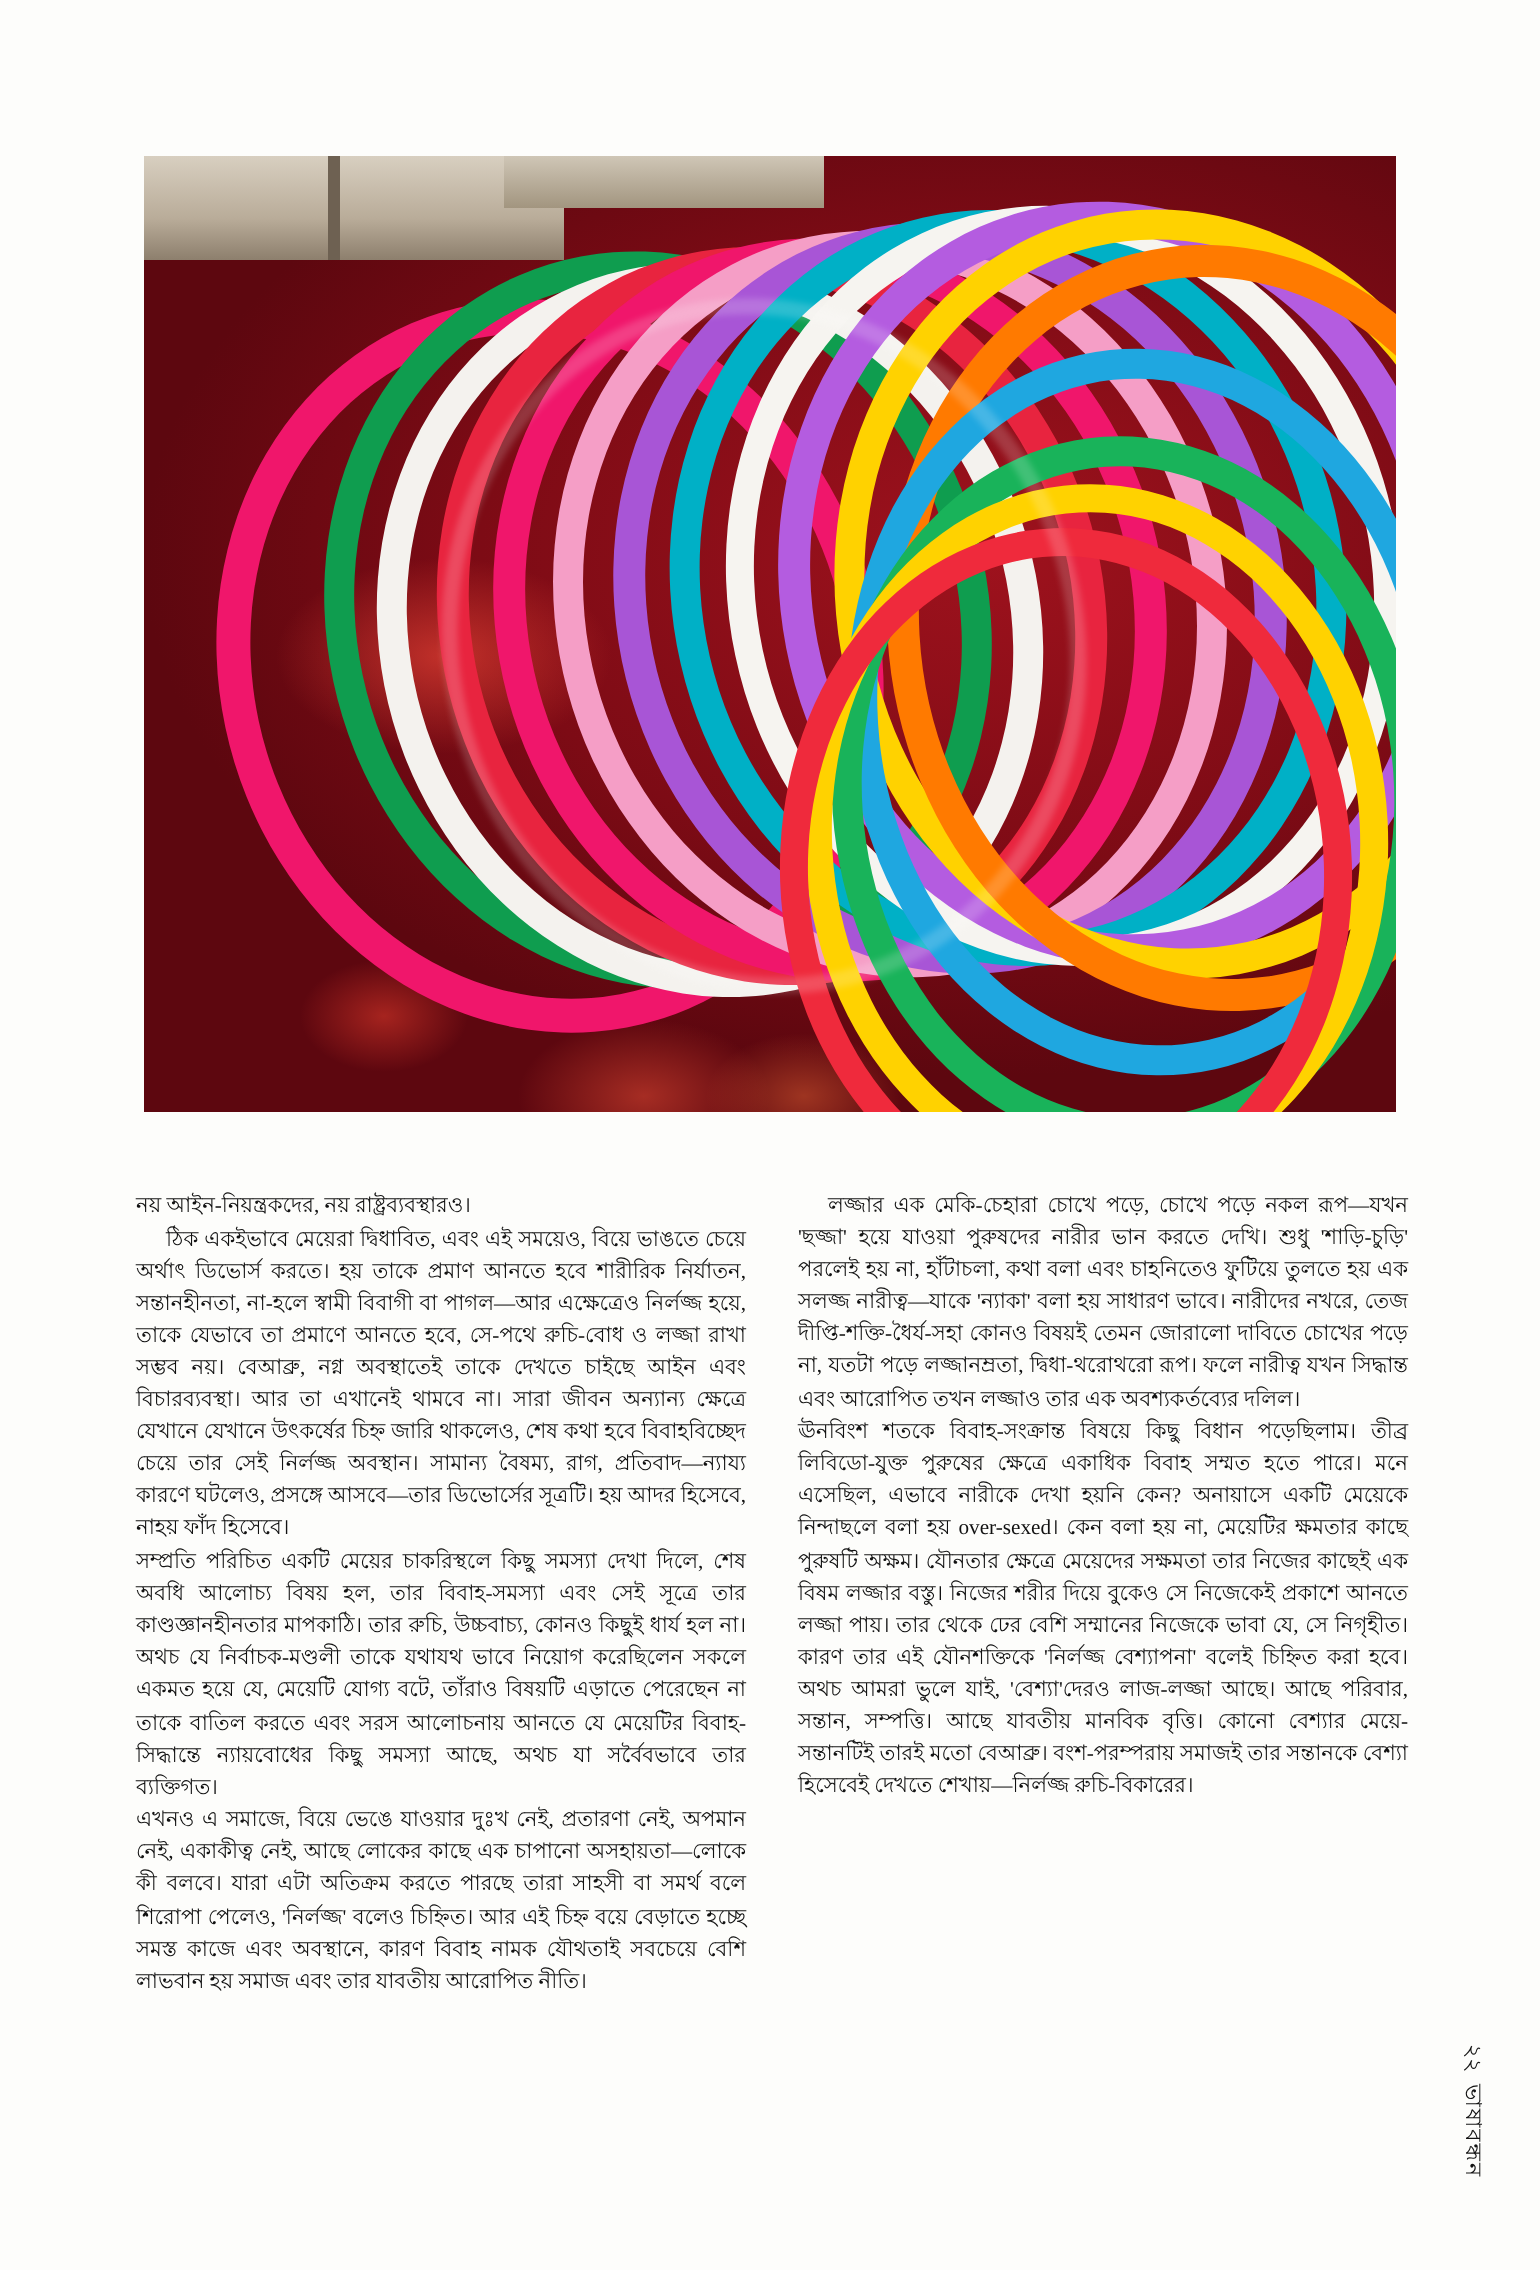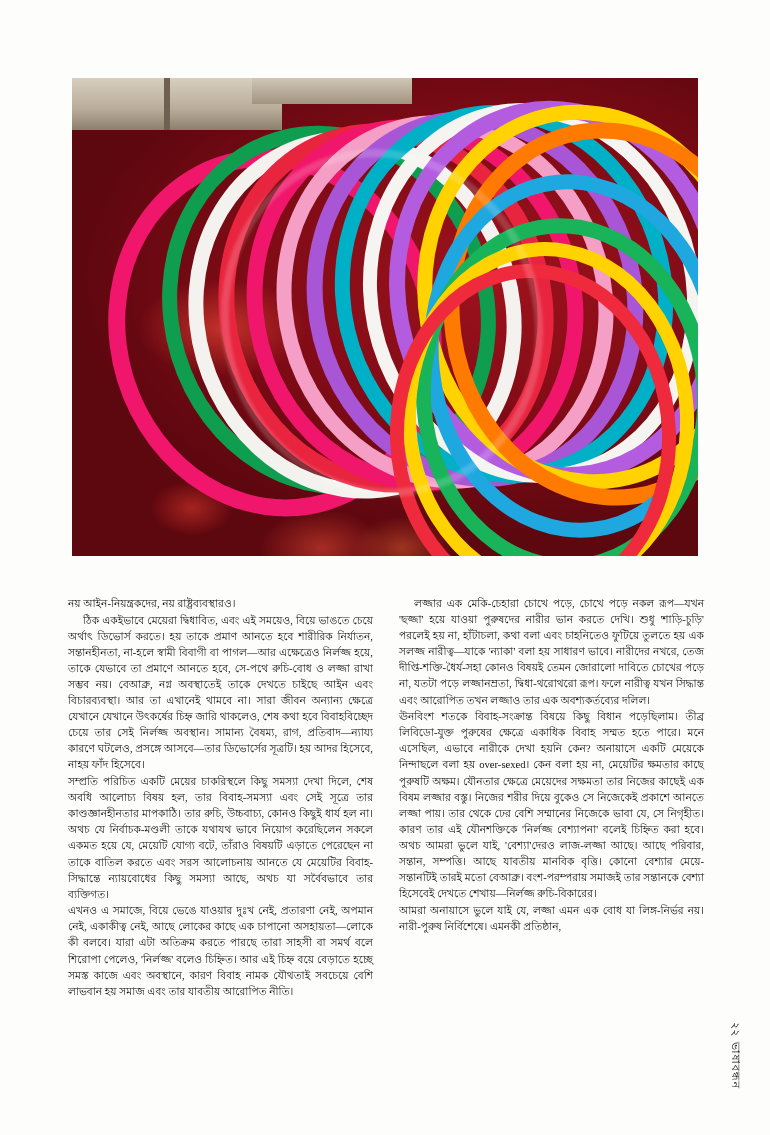--- a/index.html
+++ b/index.html
@@ -158,21 +158,20 @@
   <div class="columns">
     <div class="col">
       <p>নয় আইন-নিয়ন্ত্রকদের, নয় রাষ্ট্রব্যবস্থারও।</p>
       <p class="ind">ঠিক একইভাবে মেয়েরা দ্বিধাবিত, এবং এই সময়েও, বিয়ে ভাঙতে চেয়ে অর্থাৎ ডিভোর্স করতে। হয় তাকে প্রমাণ আনতে হবে শারীরিক নির্যাতন, সন্তানহীনতা, না-হলে স্বামী বিবাগী বা পাগল—আর এক্ষেত্রেও নির্লজ্জ হয়ে, তাকে যেভাবে তা প্রমাণে আনতে হবে, সে-পথে রুচি-বোধ ও লজ্জা রাখা সম্ভব নয়। বেআব্রু, নগ্ন অবস্থাতেই তাকে দেখতে চাইছে আইন এবং বিচারব্যবস্থা। আর তা এখানেই থামবে না। সারা জীবন অন্যান্য ক্ষেত্রে যেখানে যেখানে উৎকর্ষের চিহ্ন জারি থাকলেও, শেষ কথা হবে বিবাহবিচ্ছেদ চেয়ে তার সেই নির্লজ্জ অবস্থান। সামান্য বৈষম্য, রাগ, প্রতিবাদ—ন্যায্য কারণে ঘটলেও, প্রসঙ্গে আসবে—তার ডিভোর্সের সূত্রটি। হয় আদর হিসেবে, নাহয় ফাঁদ হিসেবে।</p>
       <p>সম্প্রতি পরিচিত একটি মেয়ের চাকরিস্থলে কিছু সমস্যা দেখা দিলে, শেষ অবধি আলোচ্য বিষয় হল, তার বিবাহ-সমস্যা এবং সেই সূত্রে তার কাণ্ডজ্ঞানহীনতার মাপকাঠি। তার রুচি, উচ্চবাচ্য, কোনও কিছুই ধার্য হল না। অথচ যে নির্বাচক-মণ্ডলী তাকে যথাযথ ভাবে নিয়োগ করেছিলেন সকলে একমত হয়ে যে, মেয়েটি যোগ্য বটে, তাঁরাও বিষয়টি এড়াতে পেরেছেন না তাকে বাতিল করতে এবং সরস আলোচনায় আনতে যে মেয়েটির বিবাহ-সিদ্ধান্তে ন্যায়বোধের কিছু সমস্যা আছে, অথচ যা সর্বৈবভাবে তার ব্যক্তিগত।</p>
       <p>এখনও এ সমাজে, বিয়ে ভেঙে যাওয়ার দুঃখ নেই, প্রতারণা নেই, অপমান নেই, একাকীত্ব নেই, আছে লোকের কাছে এক চাপানো অসহায়তা—লোকে কী বলবে। যারা এটা অতিক্রম করতে পারছে তারা সাহসী বা সমর্থ বলে শিরোপা পেলেও, 'নির্লজ্জ' বলেও চিহ্নিত। আর এই চিহ্ন বয়ে বেড়াতে হচ্ছে সমস্ত কাজে এবং অবস্থানে, কারণ বিবাহ নামক যৌথতাই সবচেয়ে বেশি লাভবান হয় সমাজ এবং তার যাবতীয় আরোপিত নীতি।</p>
     </div>
     <div class="col">
       <p class="ind">লজ্জার এক মেকি-চেহারা চোখে পড়ে, চোখে পড়ে নকল রূপ—যখন 'ছজ্জা' হয়ে যাওয়া পুরুষদের নারীর ভান করতে দেখি। শুধু 'শাড়ি-চুড়ি' পরলেই হয় না, হাঁটাচলা, কথা বলা এবং চাহনিতেও ফুটিয়ে তুলতে হয় এক সলজ্জ নারীত্ব—যাকে 'ন্যাকা' বলা হয় সাধারণ ভাবে। নারীদের নখরে, তেজ দীপ্তি-শক্তি-ধৈর্য-সহা কোনও বিষয়ই তেমন জোরালো দাবিতে চোখের পড়ে না, যতটা পড়ে লজ্জানম্রতা, দ্বিধা-থরোথরো রূপ। ফলে নারীত্ব যখন সিদ্ধান্ত এবং আরোপিত তখন লজ্জাও তার এক অবশ্যকর্তব্যের দলিল।</p>
       <p>ঊনবিংশ শতকে বিবাহ-সংক্রান্ত বিষয়ে কিছু বিধান পড়েছিলাম। তীব্র লিবিডো-যুক্ত পুরুষের ক্ষেত্রে একাধিক বিবাহ সম্মত হতে পারে। মনে এসেছিল, এভাবে নারীকে দেখা হয়নি কেন? অনায়াসে একটি মেয়েকে নিন্দাছলে বলা হয় over-sexed। কেন বলা হয় না, মেয়েটির ক্ষমতার কাছে পুরুষটি অক্ষম। যৌনতার ক্ষেত্রে মেয়েদের সক্ষমতা তার নিজের কাছেই এক বিষম লজ্জার বস্তু। নিজের শরীর দিয়ে বুকেও সে নিজেকেই প্রকাশে আনতে লজ্জা পায়। তার থেকে ঢের বেশি সম্মানের নিজেকে ভাবা যে, সে নিগৃহীত। কারণ তার এই যৌনশক্তিকে 'নির্লজ্জ বেশ্যাপনা' বলেই চিহ্নিত করা হবে। অথচ আমরা ভুলে যাই, 'বেশ্যা'দেরও লাজ-লজ্জা আছে। আছে পরিবার, সন্তান, সম্পত্তি। আছে যাবতীয় মানবিক বৃত্তি। কোনো বেশ্যার মেয়ে-সন্তানটিই তারই মতো বেআব্রু। বংশ-পরম্পরায় সমাজই তার সন্তানকে বেশ্যা হিসেবেই দেখতে শেখায়—নির্লজ্জ রুচি-বিকারের।</p>
-      <p>আমরা অনায়াসে ভুলে যাই যে, লজ্জা এমন এক বোধ যা লিঙ্গ-নির্ভর নয়। নারী-পুরুষ নির্বিশেষে। এমনকী প্রতিষ্ঠান,</p>
     </div>
   </div>
 
   <div class="folio">
     <span class="num">২২</span>
     <span class="label">ভাষাবন্ধন</span>
   </div>
 
 </div>
 

